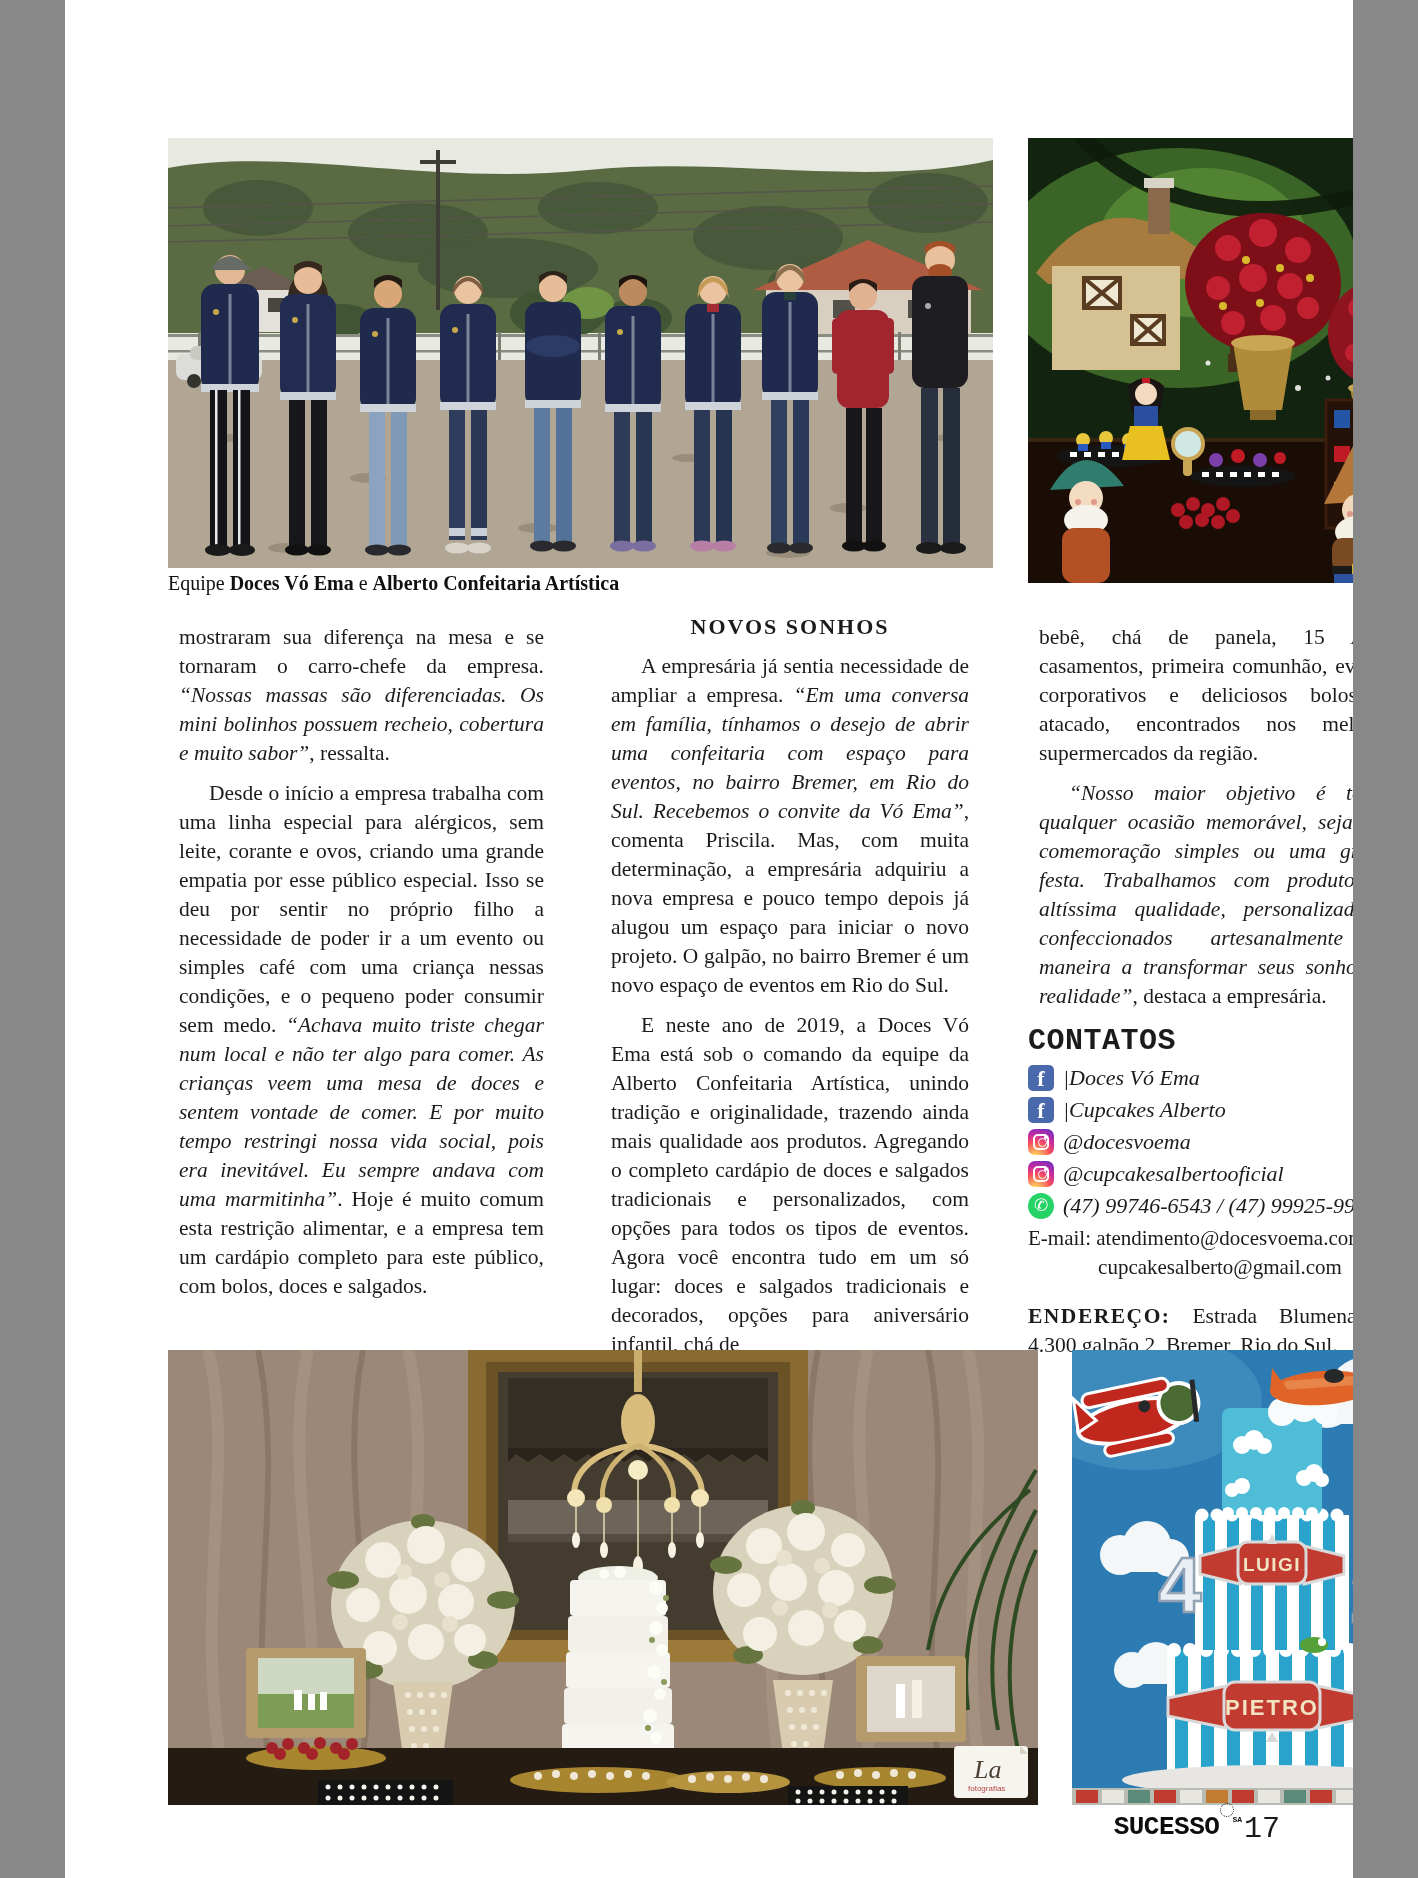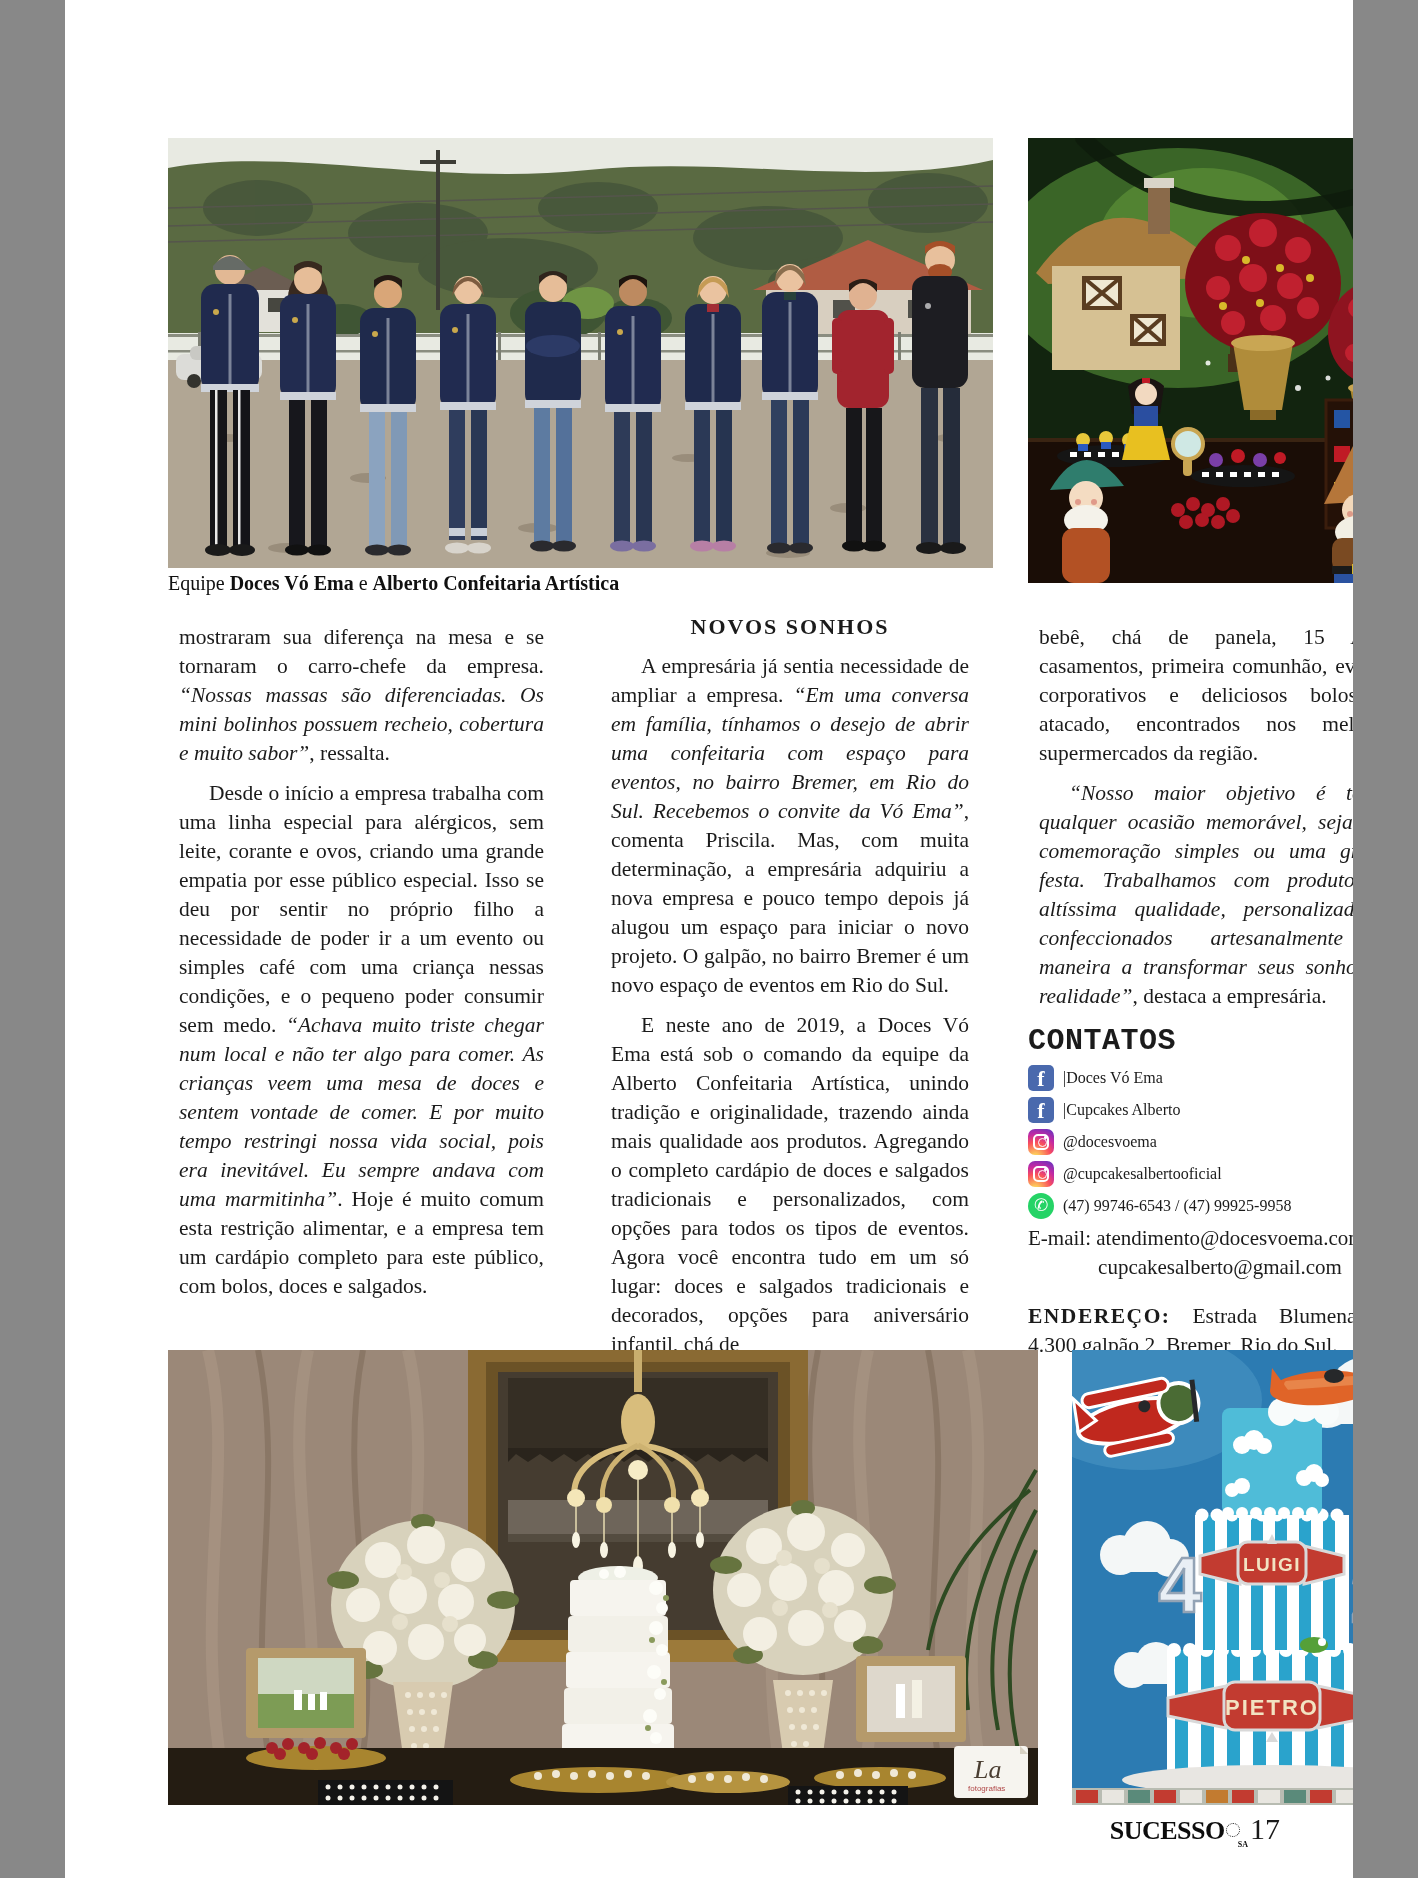--- a/index.html
+++ b/index.html
@@ -30,27 +30,27 @@
                  font-weight:bold;font-size:22px;line-height:26px;padding-top:3px;box-sizing:border-box;}
   .icon-instagram{background:radial-gradient(circle at 28% 110%, #fdd35c 8%, #f94f5c 45%, #c32aa3 68%, #7232bd 92%);
                   border-radius:7px;position:relative;}
   .ig-lens{position:absolute;left:5px;top:5px;width:16px;height:16px;border:2px solid #fff;
            border-radius:5px;box-sizing:border-box;}
   .ig-lens::before{content:'';position:absolute;left:2.5px;top:2.5px;width:7px;height:7px;
                    border:1.5px solid #fff;border-radius:50%;}
   .ig-lens::after{content:'';position:absolute;right:0.5px;top:0.5px;width:2.5px;height:2.5px;
                   background:#fff;border-radius:50%;}
   .icon-whatsapp{background:#25d366;border-radius:50%;font-size:17px;}
-  .ctext{font-size:16px;}
+  .ctext{font-size:22px;font-style:italic;}
   .email-line{margin-top:4px;font-size:21px;}
   .email-line2{font-size:21px;text-align:center;}
   .address{margin:20px 0 0 0;font-size:21.5px;line-height:29px;}
   .address b{letter-spacing:1.5px;}
-  .footer{position:absolute;right:73px;top:1812px;display:flex;align-items:flex-end;
-          font-family:Liberation Serif, serif;}
+  .footer{position:absolute;right:73px;top:1812px;display:flex;align-items:flex-start;
+          font-family:Liberation Mono, monospace;}
   .brand{font-size:26px;font-weight:800;letter-spacing:-0.5px;color:#0d0d0d;}
   .globe{display:inline-block;width:12px;height:12px;border:1.6px dotted #222;border-radius:50%;
          margin-left:1px;position:relative;top:-9px;}
   .brand-sub{font-size:8px;font-weight:bold;color:#0d0d0d;position:relative;top:3px;left:-2px;}
   .page-number{font-size:30px;color:#1a1a1a;margin-left:0;}
 </style>
 </head>
 <body>
 
 <div class="page">

